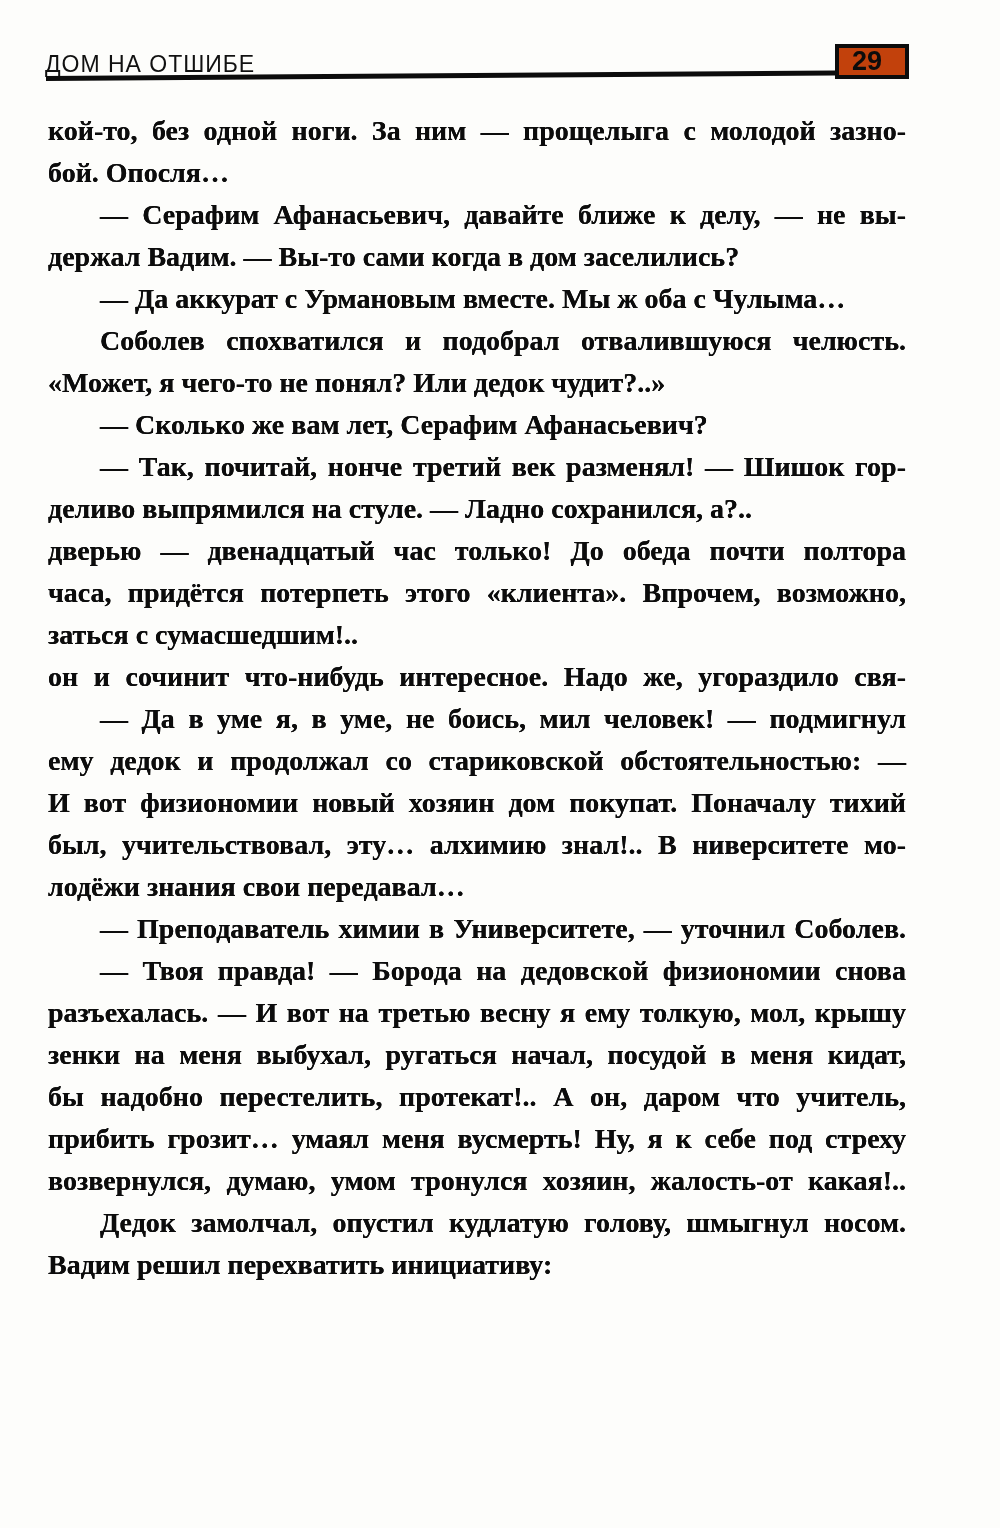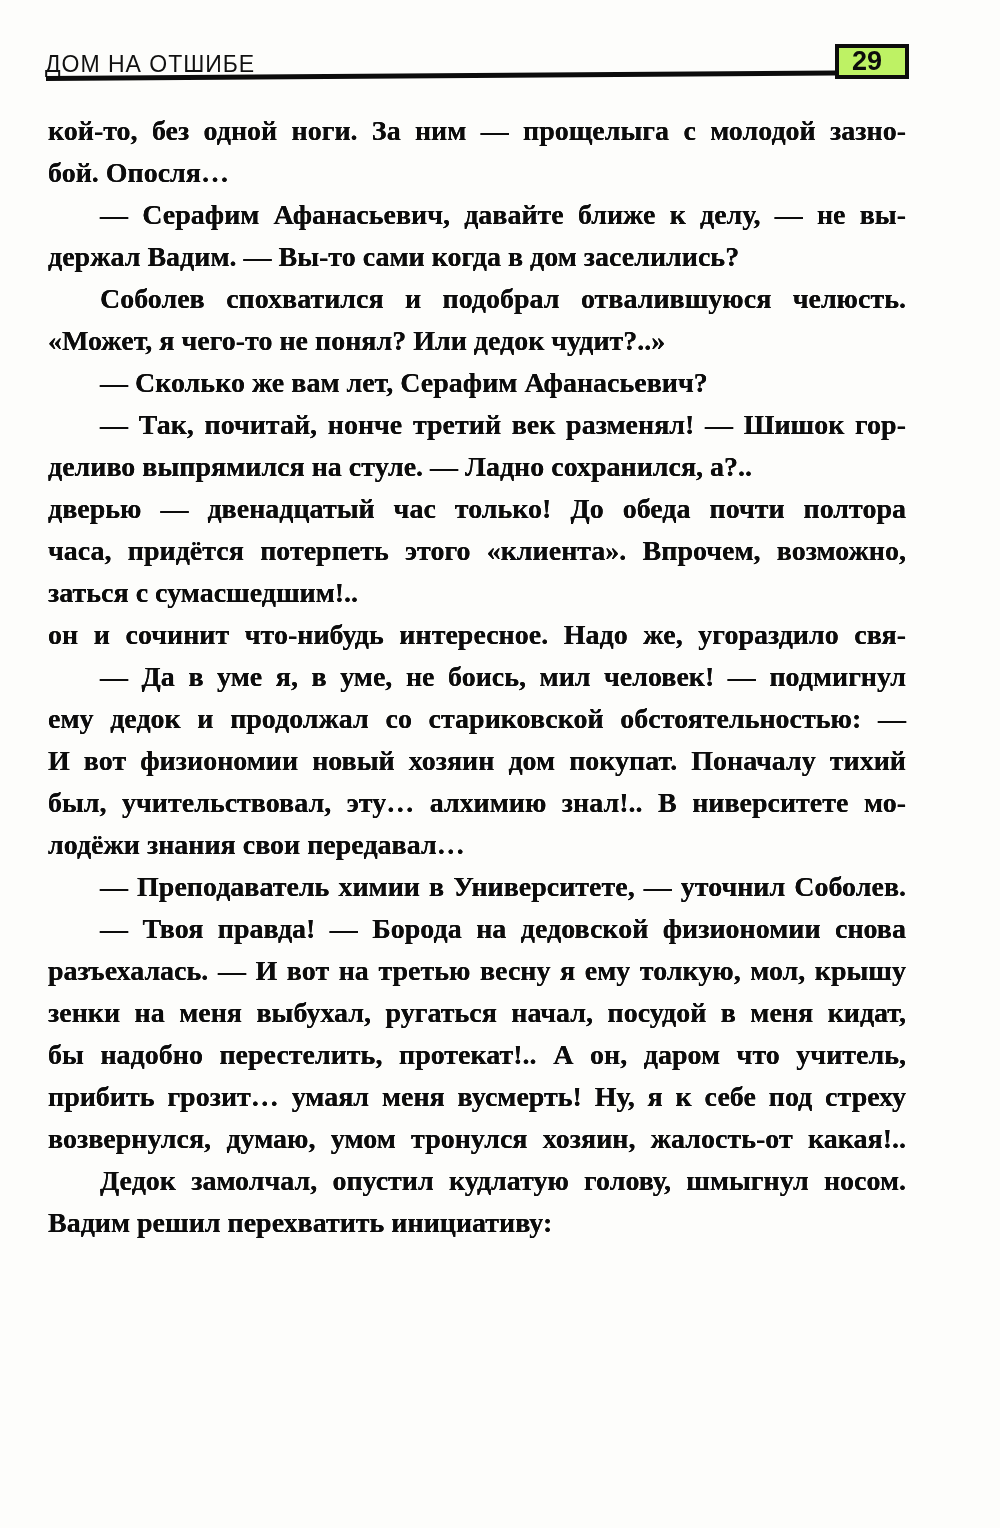--- a/index.html
+++ b/index.html
@@ -43,21 +43,21 @@
     transform: rotate(-0.4deg);
     transform-origin: left center;
   }
   .page-number-box {
     position: absolute;
     left: 835px;
     top: 44px;
     width: 66px;
     height: 27px;
     border: 4px solid #0c0c0c;
-    background: #bef264;
+    background: #c2410c;
     display: flex;
     align-items: center;
     justify-content: flex-start;
   }
   .page-number-box span {
     font-family: "Liberation Sans", sans-serif;
     font-size: 27px;
     font-weight: 700;
     color: #0c0c0c;
     margin-left: 13px;
@@ -107,20 +107,23 @@
   <div class="text-block">
       <div class="paragraph">
         <div class="line j">кой-то, без одной ноги. За ним — прощелыга с молодой зазно-</div>
         <div class="line">бой. Опосля…</div>
       </div>
       <div class="paragraph">
         <div class="line j indent">— Серафим Афанасьевич, давайте ближе к делу, — не вы-</div>
         <div class="line">держал Вадим. — Вы-то сами когда в дом заселились?</div>
       </div>
       <div class="paragraph">
+        <div class="line indent">— Да аккурат с Урмановым вместе. Мы ж оба с Чулыма…</div>
+      </div>
+      <div class="paragraph">
         <div class="line j indent">Соболев спохватился и подобрал отвалившуюся челюсть.</div>
         <div class="line">«Может, я чего-то не понял? Или дедок чудит?..»</div>
       </div>
       <div class="paragraph">
         <div class="line indent">— Сколько же вам лет, Серафим Афанасьевич?</div>
       </div>
       <div class="paragraph">
         <div class="line j indent">— Так, почитай, нонче третий век разменял! — Шишок гор-</div>
         <div class="line">деливо выпрямился на стуле. — Ладно сохранился, а?..</div>
       </div>

